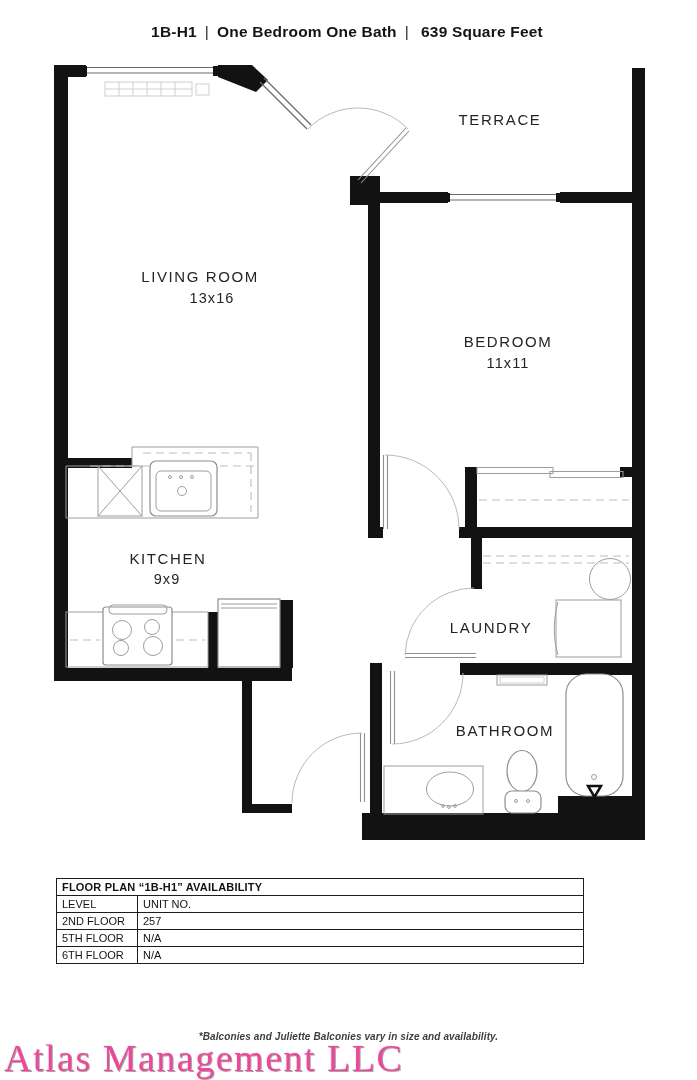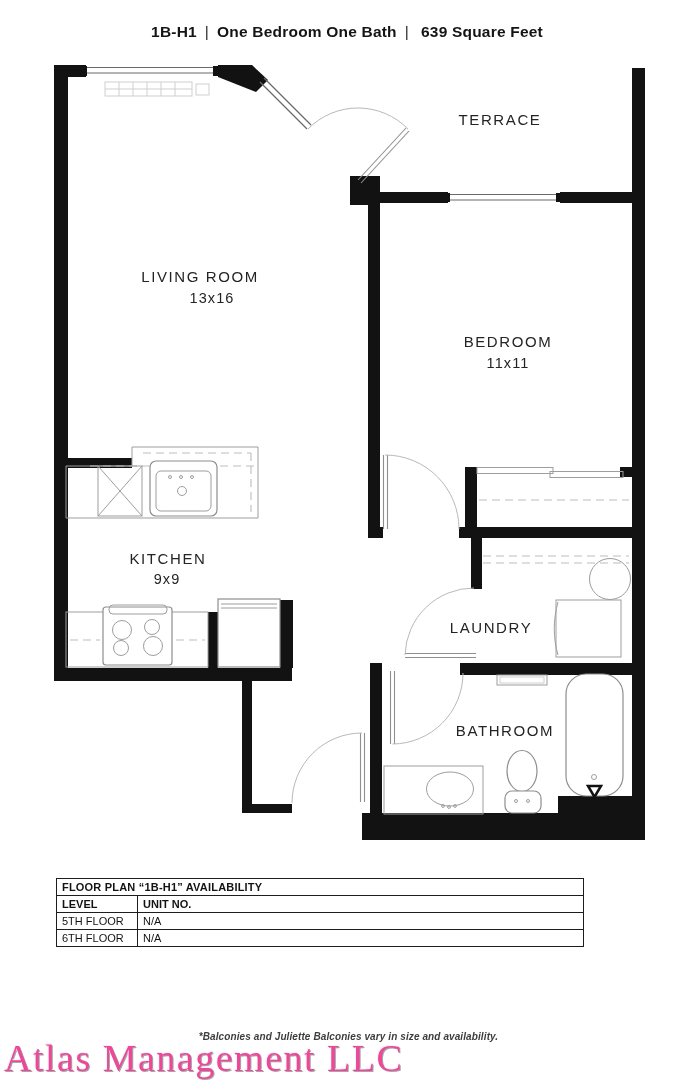--- a/index.html
+++ b/index.html
@@ -24,21 +24,21 @@
   .t-room{font-family:"Liberation Sans",sans-serif;font-size:15px;letter-spacing:1.6px;
           fill:#242424;text-anchor:middle;}
   .t-dim{font-family:"Liberation Sans",sans-serif;font-size:14.5px;letter-spacing:1.1px;
          fill:#242424;text-anchor:middle;}
 
   table.avail{position:absolute;left:56px;top:878px;width:528px;border-collapse:collapse;
               table-layout:fixed;font-size:11px;color:#131313;}
   table.avail td{border:1.5px solid #1d1d1d;padding:1px 2px 1px 5px;height:14px;
                  white-space:nowrap;overflow:hidden;}
   table.avail .tbl-title{font-weight:bold;font-size:11px;letter-spacing:.2px;}
-  table.avail .colhead{font-weight:bold;}
+  table.avail .colhead{font-weight:normal;}
   table.avail col.c1{width:81px;}
 
   .footnote{position:absolute;left:0;top:1031px;width:697px;text-align:center;
             font-size:10px;font-style:italic;font-weight:bold;color:#3d3d3d;letter-spacing:.1px;}
   .watermark{position:absolute;left:4px;top:1036px;font-family:"Liberation Serif",serif;
              font-size:38px;color:#ec4899;letter-spacing:1.5px;white-space:nowrap;
              text-shadow:-1px -1px 0 #f2f2f2,1px 1px 0 #a6a6a6;}
 </style>
 </head>
 <body>
@@ -224,20 +224,24 @@
       </colgroup>
     <tbody>
         <tr>
       <td class="tbl-title" colspan="2">FLOOR PLAN “1B-H1” AVAILABILITY</td>
     </tr>
     <tr>
       <td class="colhead">LEVEL</td>
       <td class="colhead">UNIT NO.</td>
     </tr>
     <tr>
+      <td>2ND FLOOR</td>
+      <td>257</td>
+    </tr>
+    <tr>
       <td>5TH FLOOR</td>
       <td>N/A</td>
     </tr>
     <tr>
       <td>6TH FLOOR</td>
       <td>N/A</td>
     </tr>
   </tbody>
     </table>
 

